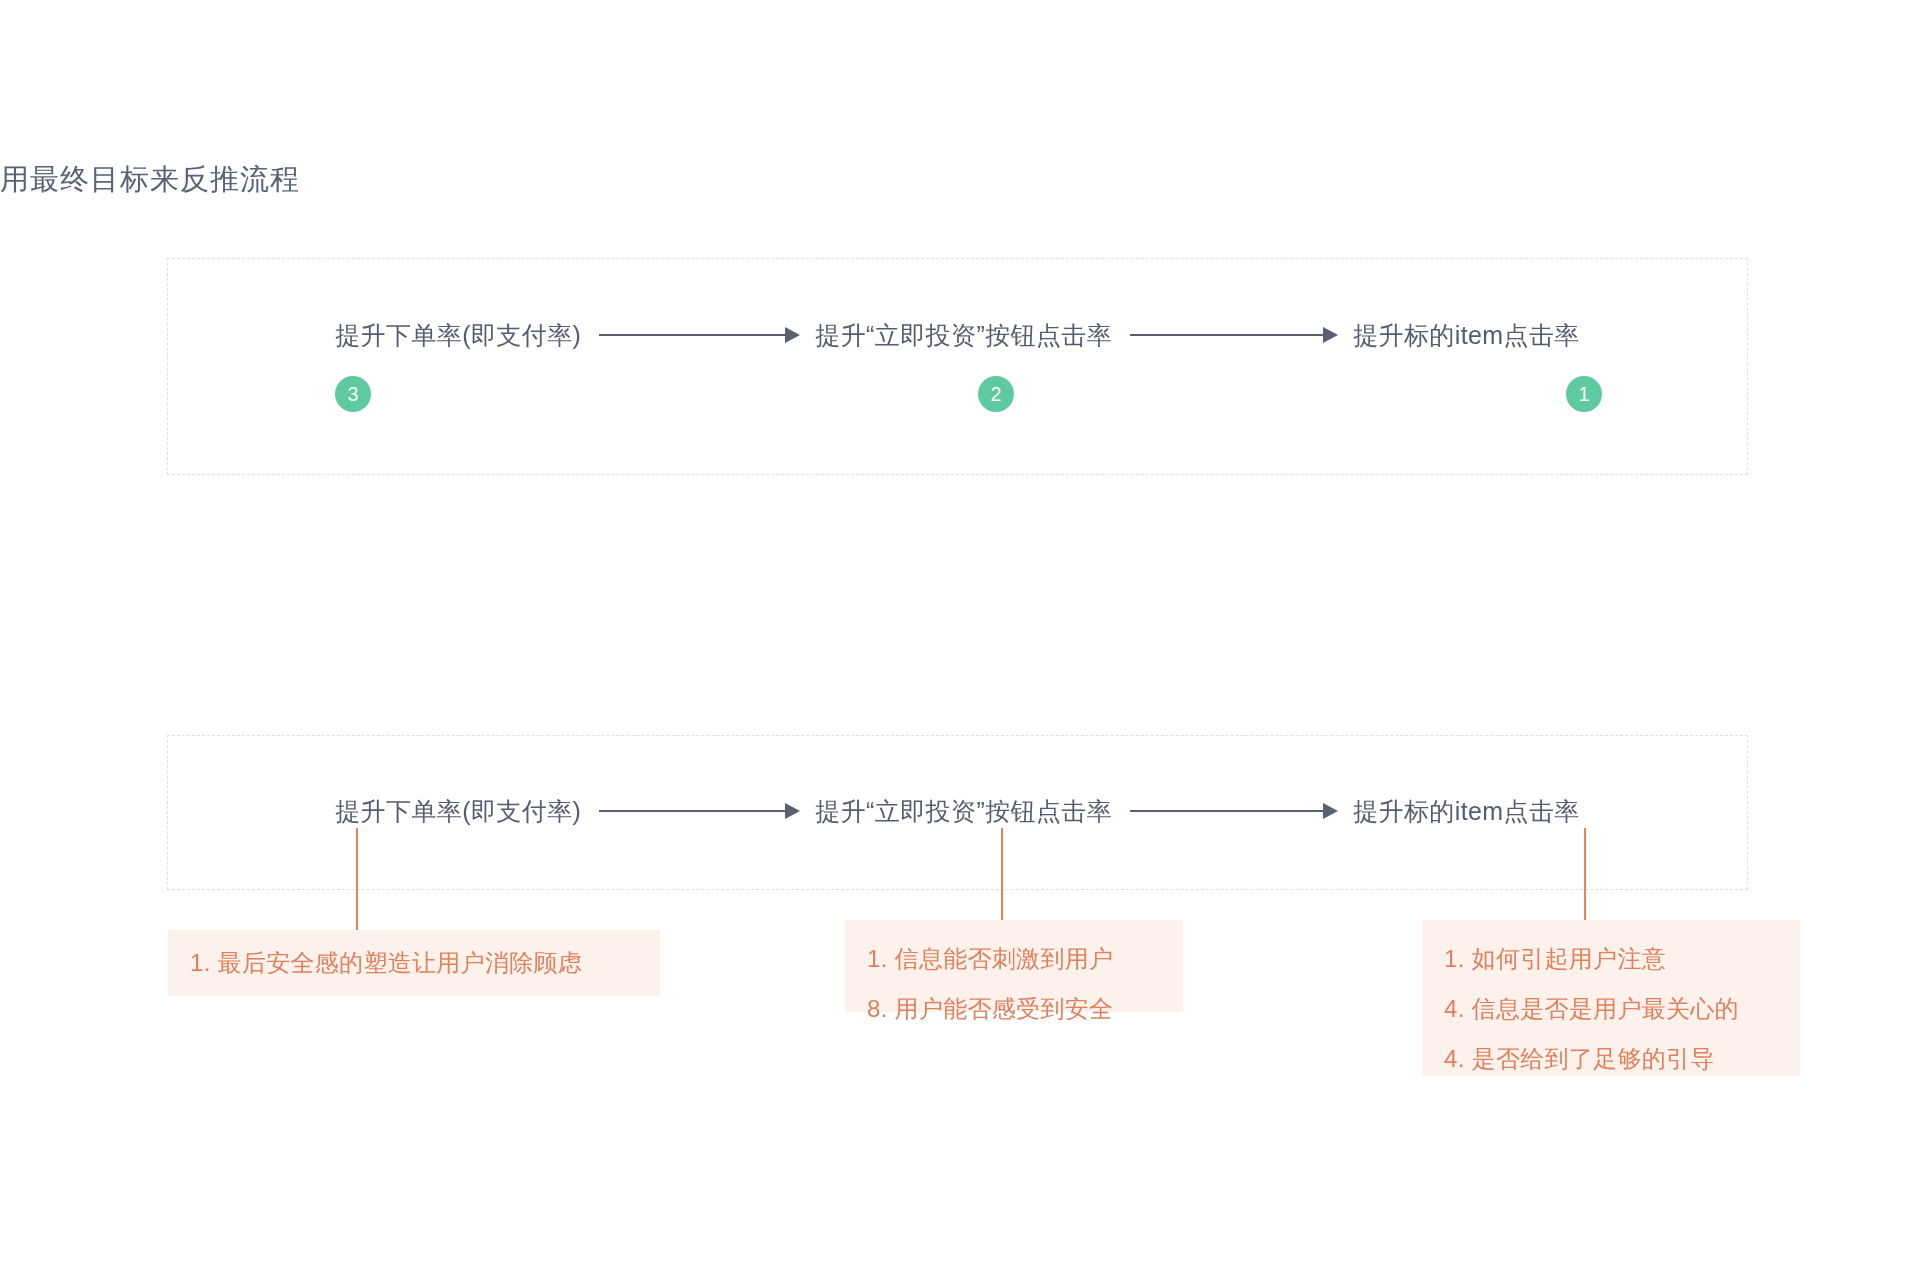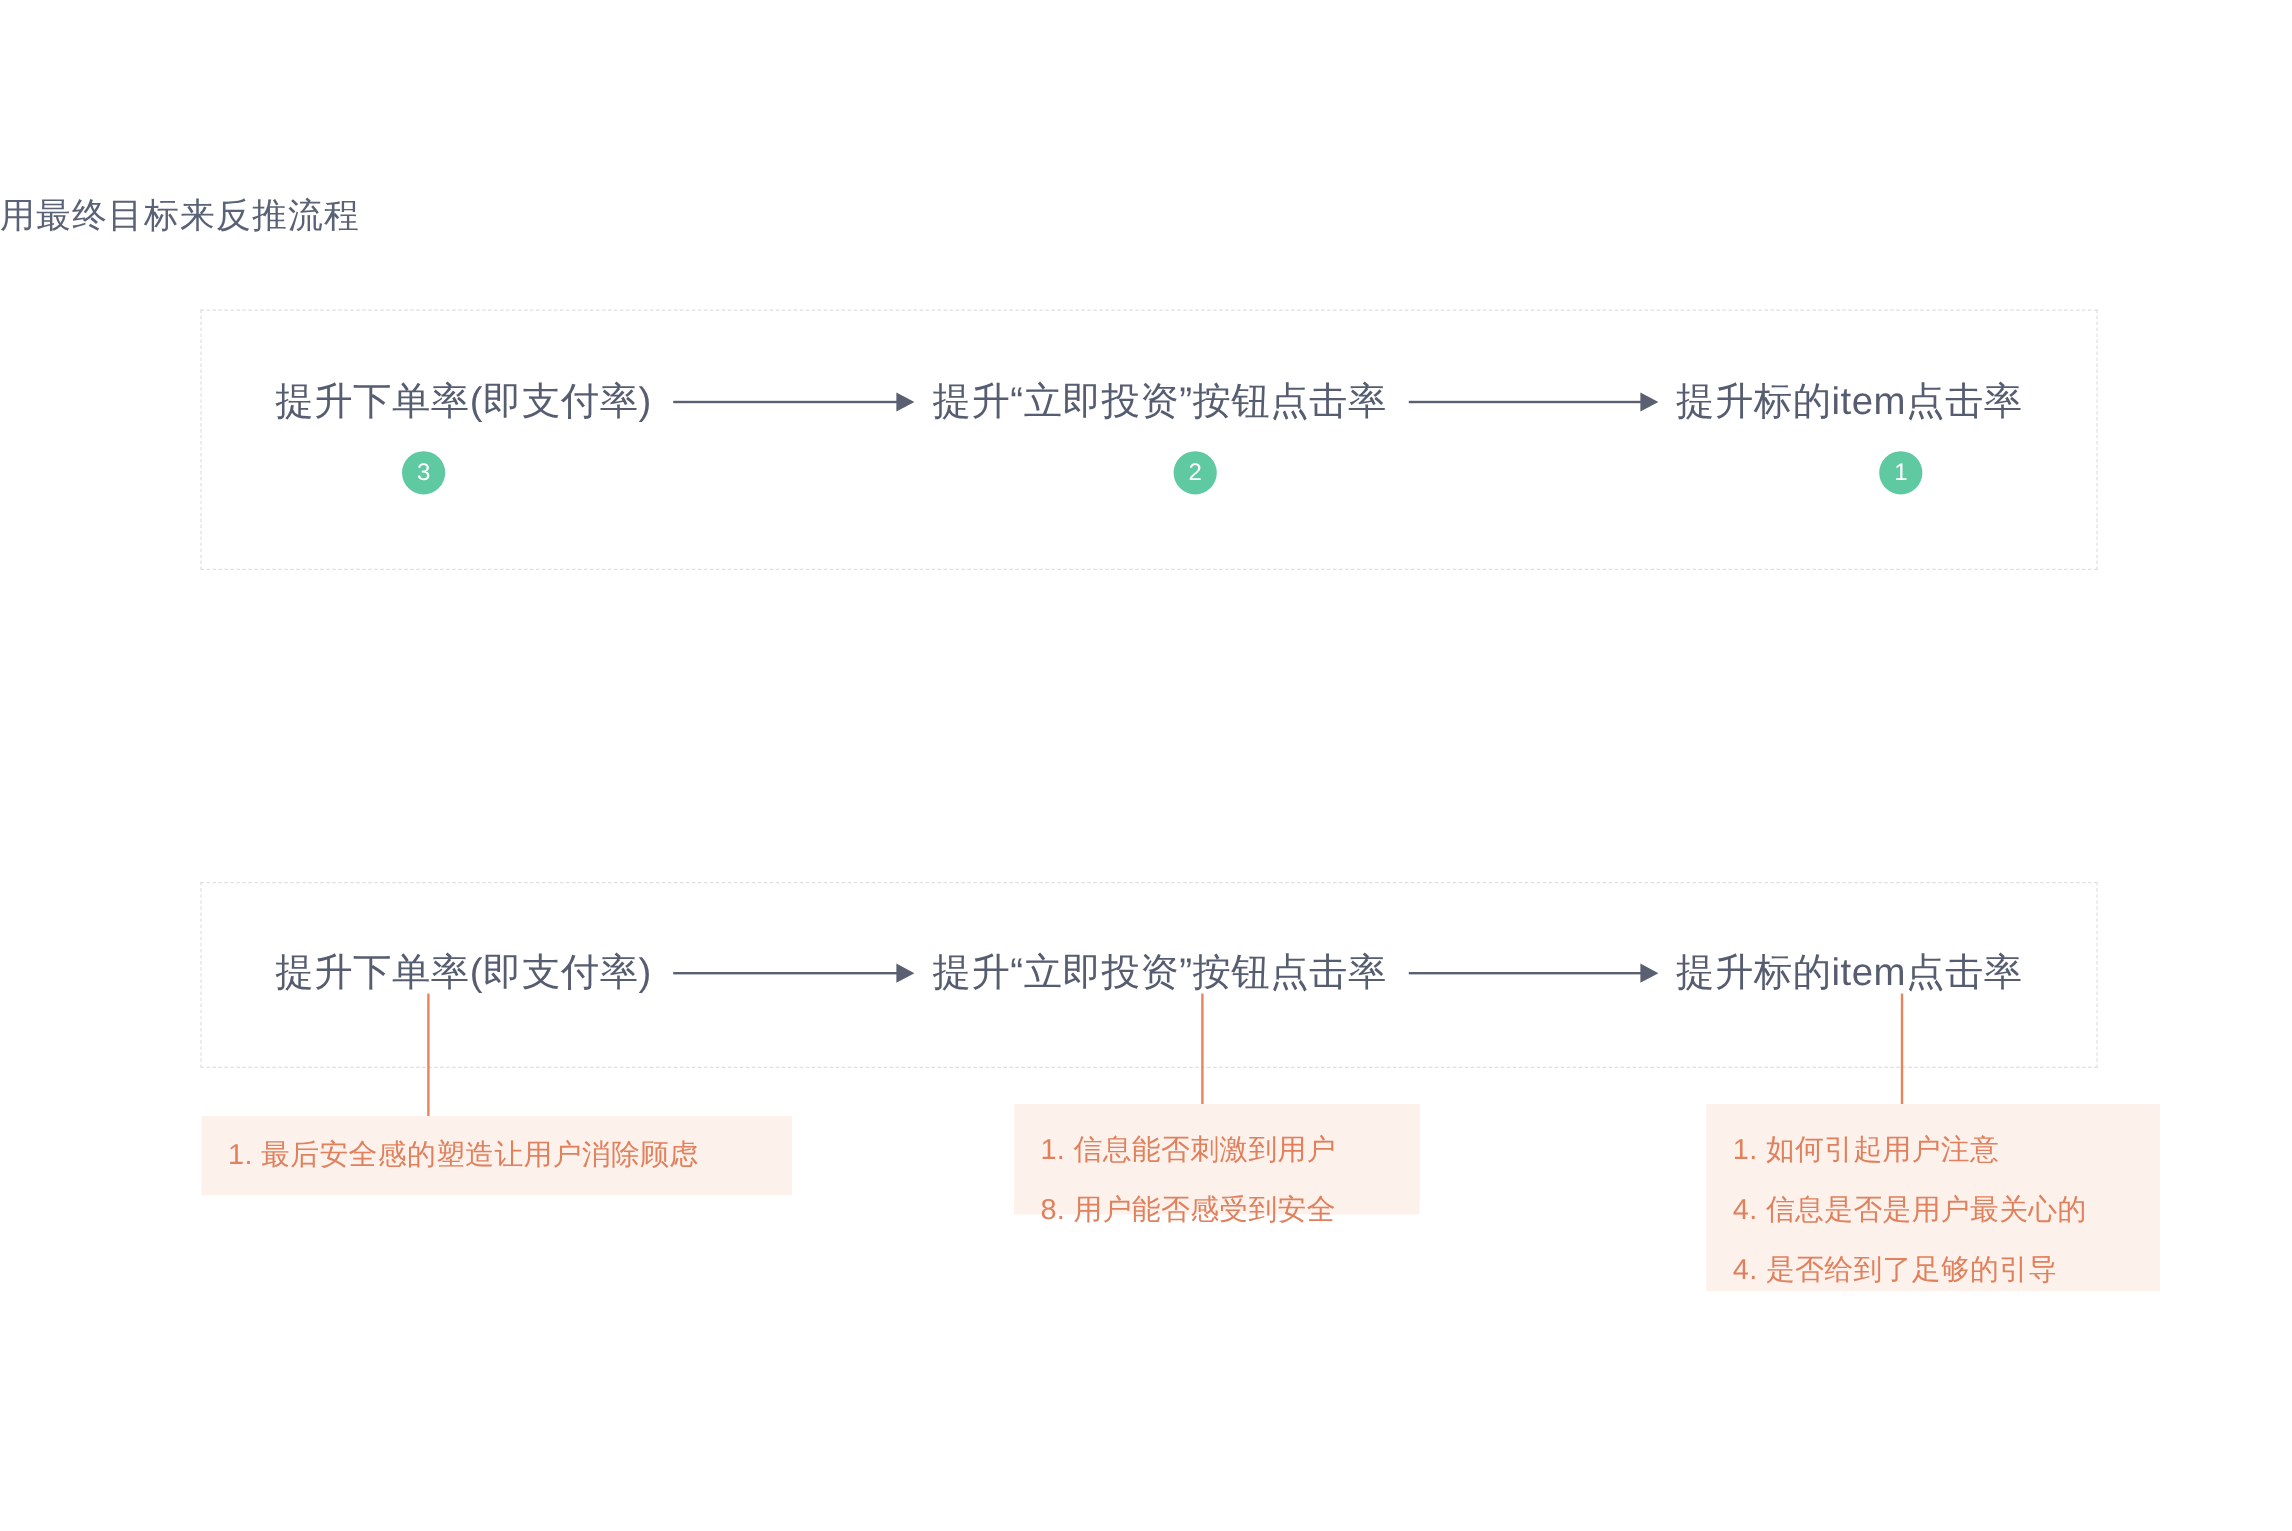--- a/index.html
+++ b/index.html
@@ -50,21 +50,21 @@
     position: absolute;
     display: flex;
     align-items: center;
     justify-content: center;
     white-space: nowrap;
   }
   #flow-row-1 { left: 167px; width: 1581px; top: 312px; height: 46px; }
   #flow-row-2 { left: 167px; width: 1581px; top: 788px; height: 46px; }
 
   .node-label {
-    font-size: 32px;
+    font-size: 25px;
     color: #565d70;
     letter-spacing: 0.4px;
     font-weight: 400;
   }
 
   .arrow {
     position: relative;
     height: 2px;
     background: #5a6072;
     margin: 0 18px;

